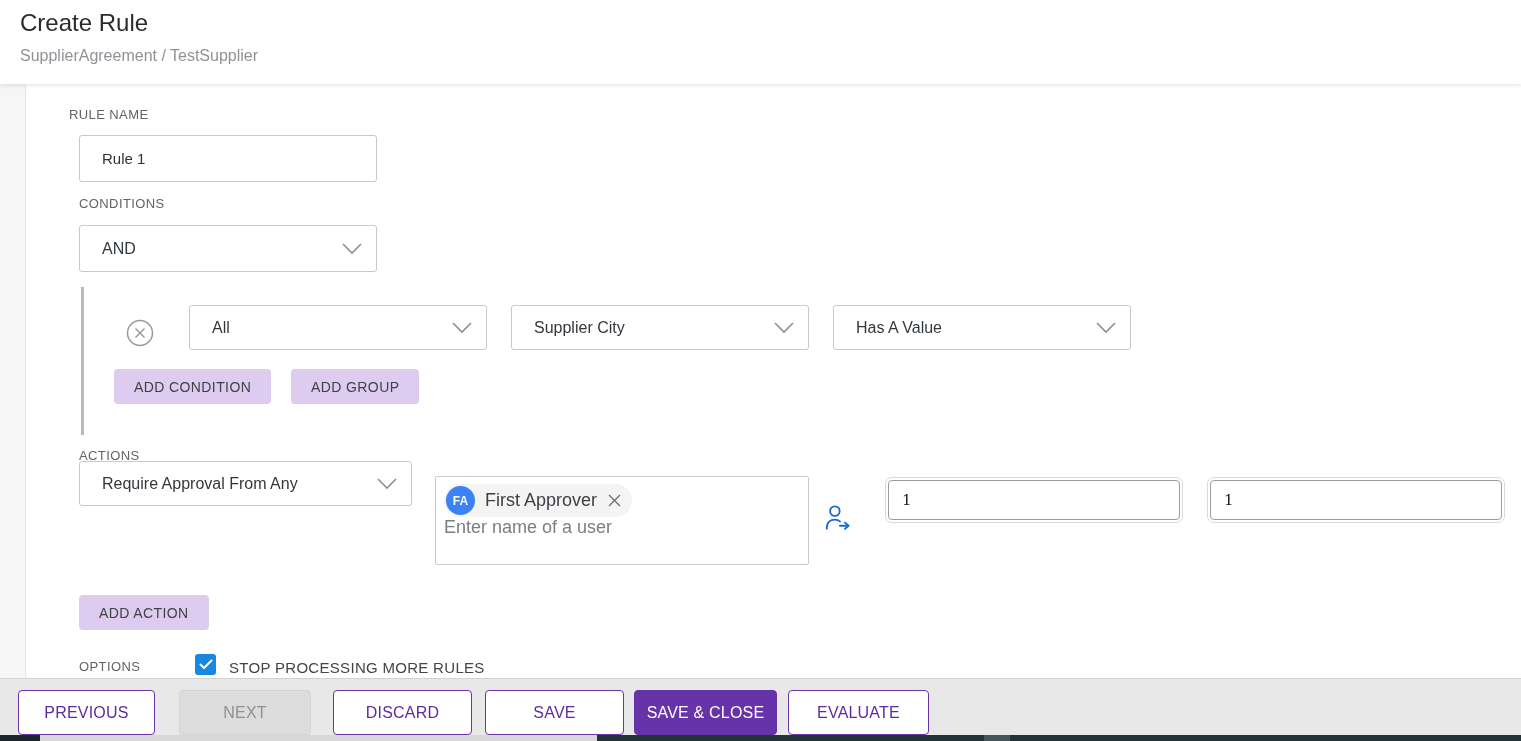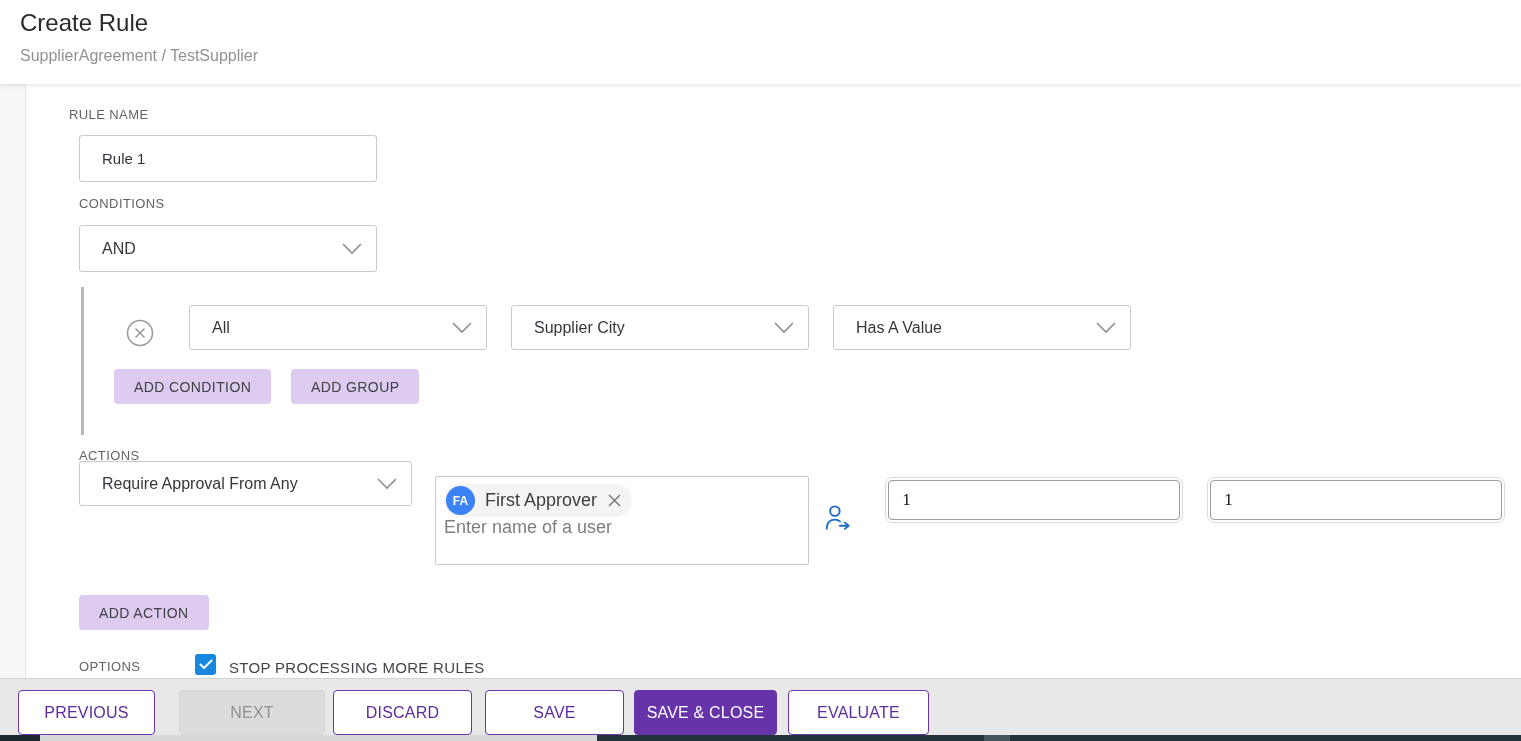--- a/index.html
+++ b/index.html
@@ -169,21 +169,21 @@
 <div class="sec-label" style="left:79px; top:659px;">OPTIONS</div>
 <div class="checkbox">
   <svg width="14" height="11" viewBox="0 0 14 11" fill="none" stroke="#ffffff" stroke-width="2" stroke-linecap="round" stroke-linejoin="round">
       <path d="M1.5 5.5 L5 9 L12.5 1.5"></path>
     </svg>
 </div>
 <div class="stop-label">STOP PROCESSING MORE RULES</div>
 
 <div class="footer">
   <button class="f-btn f-outline" style="left:18px; width:137px;">PREVIOUS</button>
-  <button class="f-btn f-disabled" style="left:179px; width:146px;">NEXT</button>
+  <button class="f-btn f-disabled" style="left:179px; width:132px;">NEXT</button>
   <button class="f-btn f-outline" style="left:333px; width:139px;">DISCARD</button>
   <button class="f-btn f-outline" style="left:485px; width:139px;">SAVE</button>
   <button class="f-btn f-primary" style="left:634px; width:143px;">SAVE &amp; CLOSE</button>
   <button class="f-btn f-outline" style="left:788px; width:141px;">EVALUATE</button>
 </div>
 
 <div class="sliver" style="left:0; width:40px; background:#1c272d;"></div>
 <div class="sliver" style="left:40px; width:557px; background:#d8d8d8;"></div>
 <div class="sliver" style="left:597px; width:387px; background:#24333a;"></div>
 <div class="sliver" style="left:984px; width:26px; background:#46555c;"></div>

